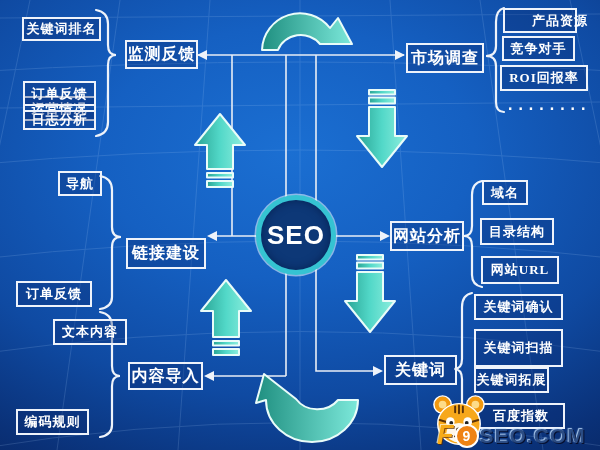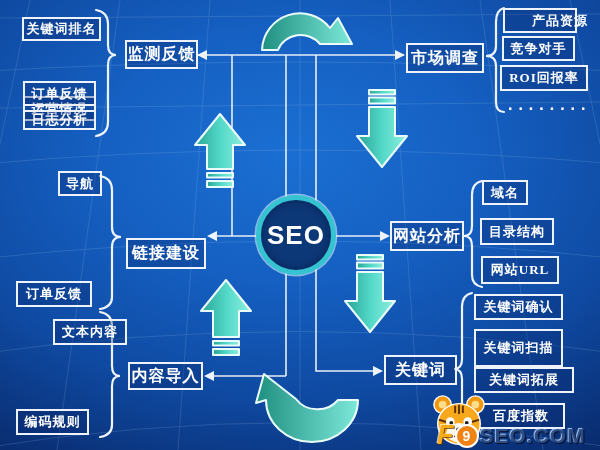--- a/index.html
+++ b/index.html
@@ -147,21 +147,21 @@
   <div class="box lg" style="left:126px;top:222px;width:80px;height:31px;margin-top:16px;">链接建设</div>
 
   <div class="box lg" style="left:390px;top:221px;width:74px;height:30px;">网站分析</div>
   <div class="box sm" style="left:482px;top:180px;width:46px;height:25px;">域名</div>
   <div class="box sm" style="left:480px;top:218px;width:74px;height:27px;">目录结构</div>
   <div class="box sm" style="left:481px;top:256px;width:78px;height:28px;">网站URL</div>
 
   <div class="box lg" style="left:384px;top:355px;width:73px;height:30px;">关键词</div>
   <div class="box sm" style="left:474px;top:294px;width:89px;height:26px;">关键词确认</div>
   <div class="box sm" style="left:474px;top:329px;width:89px;height:38px;">关键词扫描</div>
-  <div class="box sm" style="left:474px;top:367px;width:100px;height:26px;">关键词拓展</div>
+  <div class="box sm" style="left:474px;top:367px;width:75px;height:26px;">关键词拓展</div>
   <div class="box sm" style="left:477px;top:403px;width:88px;height:26px;">百度指数</div>
 
   <div class="box sm" style="left:17px;top:319px;width:74px;height:26px;margin-left:36px;">文本内容</div>
   <div class="box sm" style="left:16px;top:409px;width:73px;height:26px;">编码规则</div>
   <div class="box lg" style="left:128px;top:362px;width:75px;height:28px;">内容导入</div>
 
   <div class="seo-circle">
     <span>SEO</span>
   </div>
 

